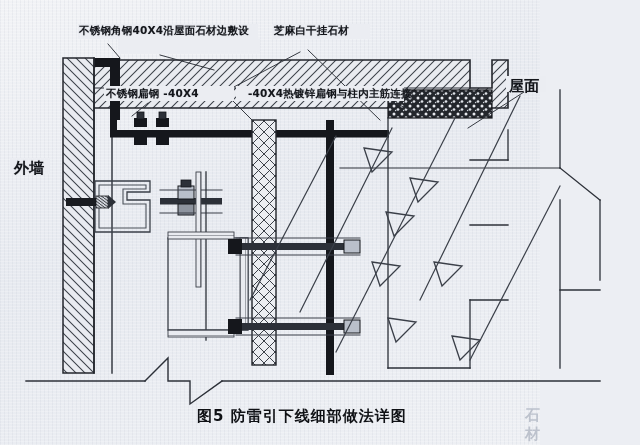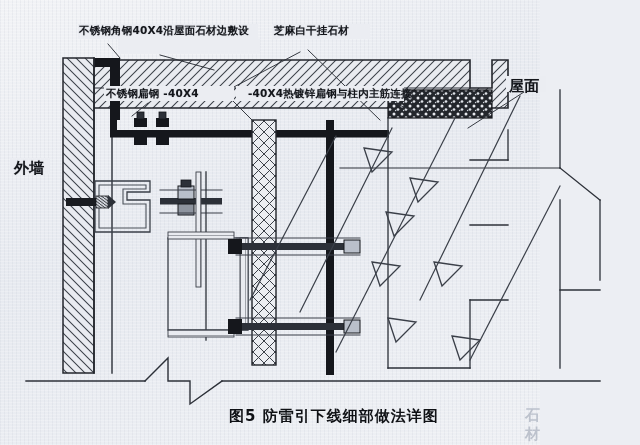--- a/index.html
+++ b/index.html
@@ -267,21 +267,21 @@
   <div class="lbl lbl-note" style="left:274px;top:24px;">芝麻白干挂石材</div>
 
   <div class="lbl lbl-note" style="left:106px;top:87px;">不锈钢扁钢 -40X4</div>
 
   <div class="lbl lbl-note" style="left:248px;top:87px;">-40X4热镀锌扁钢与柱内主筋连接</div>
 
   <div class="lbl lbl-side" style="left:14px;top:159px;text-align:center;">外墙</div>
 
   <div class="lbl lbl-side" style="left:509px;top:77px;">屋面</div>
 
-  <div class="caption" style="left:197px;top:407px;margin-left:32px;">图5  防雷引下线细部做法详图</div>
+  <div class="caption" style="left:197px;top:407px;">图5  防雷引下线细部做法详图</div>
 
   <div class="wmark" style="left:500px;top:406px;">
     <span class="wx">
       <svg viewBox="0 0 24 20" width="20" height="17" aria-hidden="true">
         <ellipse cx="8.6" cy="7.6" rx="7.4" ry="6.1" fill="none" stroke="#b9bfca" stroke-width="1.5"></ellipse>
         <path d="M4.4,12.4 L2.6,15.6 L6.2,13.9" fill="none" stroke="#b9bfca" stroke-width="1.5"></path>
         <circle cx="6.2" cy="6.2" r="1.15" fill="#b9bfca"></circle>
         <circle cx="11.0" cy="6.2" r="1.15" fill="#b9bfca"></circle>
         <ellipse cx="16.4" cy="12.0" rx="6.2" ry="5.1" fill="#ebedf2" stroke="#b9bfca" stroke-width="1.5"></ellipse>
         <path d="M20.6,15.8 L22.2,18.4 L19.1,17.1" fill="none" stroke="#b9bfca" stroke-width="1.5"></path>

